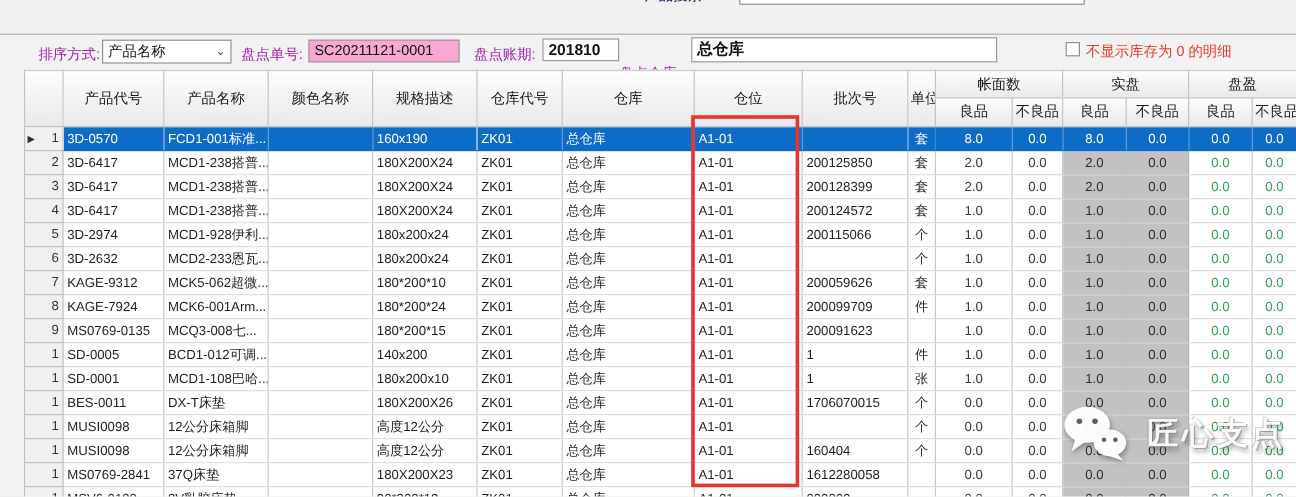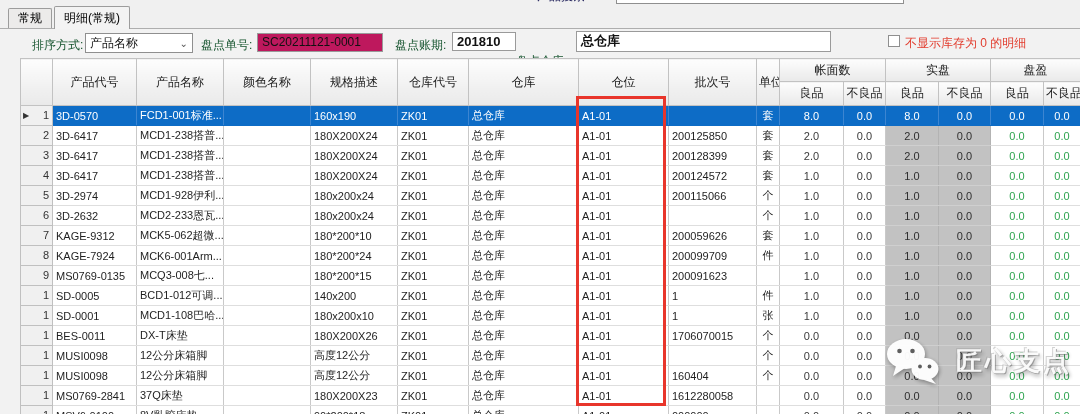--- a/index.html
+++ b/index.html
@@ -11,25 +11,25 @@
   
   .cut-label{position:absolute;left:537px;top:-12px;font-size:12px;color:#26265e;z-index:2;}
   .cut-input{position:absolute;left:616px;top:-18px;width:288px;height:22px;background:#fff;border:1px solid #8f8f8f;z-index:2;box-sizing:border-box;}
   
   .tabs{position:absolute;left:8px;top:6px;display:flex;align-items:flex-end;z-index:4;}
   .tab{height:19px;line-height:19px;padding:0 9px;font-size:12px;color:#000;background:#ecebea;
        border:1px solid #9c9c9c;border-bottom:none;border-radius:2px 2px 0 0;margin-right:2px;}
   .tab.active{height:22px;line-height:22px;background:#f3f3f3;margin-bottom:-1px;z-index:5;}
   
   .panel{position:absolute;left:0;top:28px;right:0;bottom:0;background:#f2f2f2;border-top:1px solid #aeaeae;}
-  .lbl{position:absolute;font-size:12px;color:#14532d;white-space:nowrap;}
+  .lbl{position:absolute;font-size:12px;color:#a21caf;white-space:nowrap;}
   .combo{position:absolute;left:85px;top:4px;width:108px;height:20px;background:#fff;border:1px solid #8f8f8f;box-sizing:border-box;font-size:12px;line-height:18px;padding-left:4px;color:#111;}
   .combo .chev{position:absolute;right:4px;top:1px;font-size:10px;color:#555;}
   .box{position:absolute;box-sizing:border-box;border:1px solid #9a9a9a;background:#fff;font-size:12px;line-height:17px;padding-left:4px;color:#111;white-space:nowrap;overflow:hidden;}
-  .box.ro{background:#be185d;}
+  .box.ro{background:#f9a8d4;}
   .box.bold{font-weight:bold;font-size:13px;}
   .chk{position:absolute;left:888px;top:6px;width:12px;height:12px;background:#fff;border:1px solid #8f8f8f;box-sizing:border-box;}
   .chk-lbl{position:absolute;left:905px;top:6px;font-size:12px;}
   
   .grid{position:absolute;left:20px;top:58px;width:1060px;height:356px;overflow:hidden;background:#fff;}
   table{border-collapse:collapse;table-layout:fixed;width:1060px;}
   thead th{background:linear-gradient(#fdfdfd,#e9e9e9);border:1px solid #c2c2c2;font-weight:normal;font-size:12px;color:#1a1a1a;overflow:hidden;white-space:nowrap;padding:0 2px;}
   thead tr.r1 th{height:22px;}
   thead tr.r2 th{height:23px;}
   tbody td{height:19px;font-size:11px;color:#1e1e1e;border-right:1px solid #c9c9c9;border-bottom:1px solid #dedede;padding:0 3px;overflow:hidden;white-space:nowrap;}
@@ -50,24 +50,20 @@
            text-shadow:-1px -1px 0 rgba(150,150,150,.45),1px 1px 0 rgba(110,110,110,.55),2px 3px 4px rgba(0,0,0,.35);}
 </style>
 </head>
 <body>
 
 <div class="screen">
 
   <div class="cut-label">产品搜索</div>
   <div class="cut-input"></div>
 
-  <div class="tabs">
-    <div class="tab">常规</div>
-    <div class="tab active">明细(常规)</div>
-  </div>
 
   <div class="panel">
     <span class="lbl" style="left:32px;top:8px;">排序方式:</span>
     <div class="combo">
       <span>产品名称</span>
       <span class="chev">⌄</span>
     </div>
     <span class="lbl" style="left:201px;top:8px;">盘点单号:</span>
     <div class="box ro" style="left:257px;top:4px;width:126px;height:19px;">SC20211121-0001</div>
     <span class="lbl" style="left:395px;top:8px;">盘点账期:</span>

